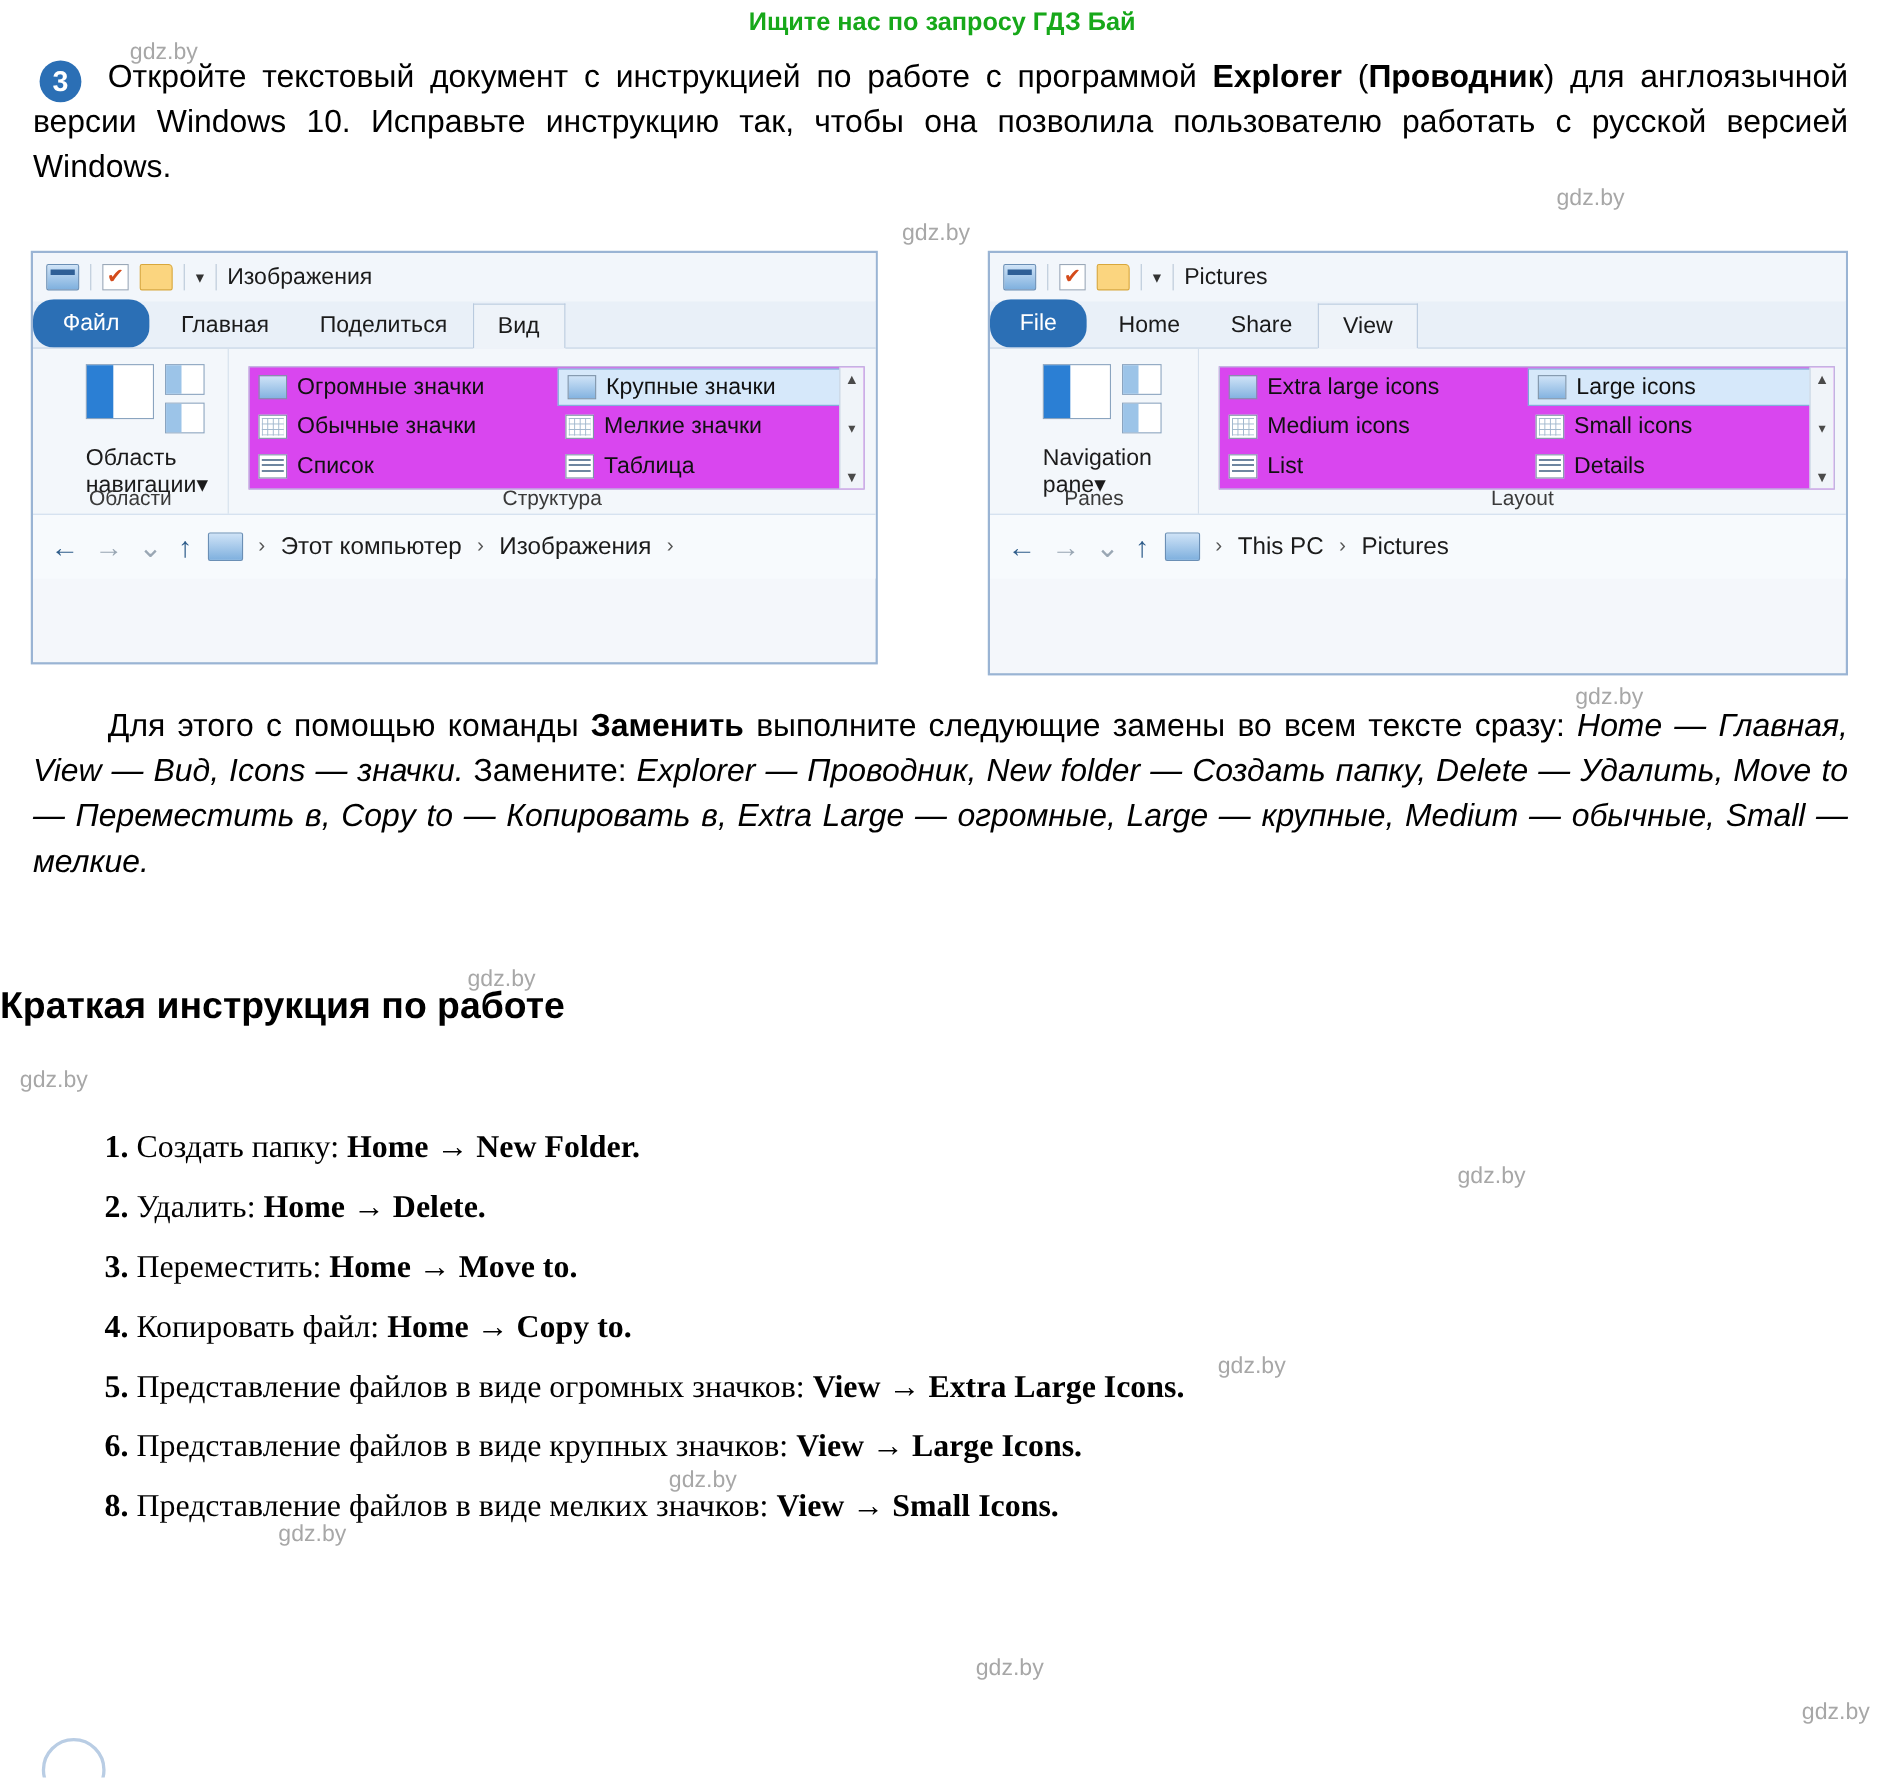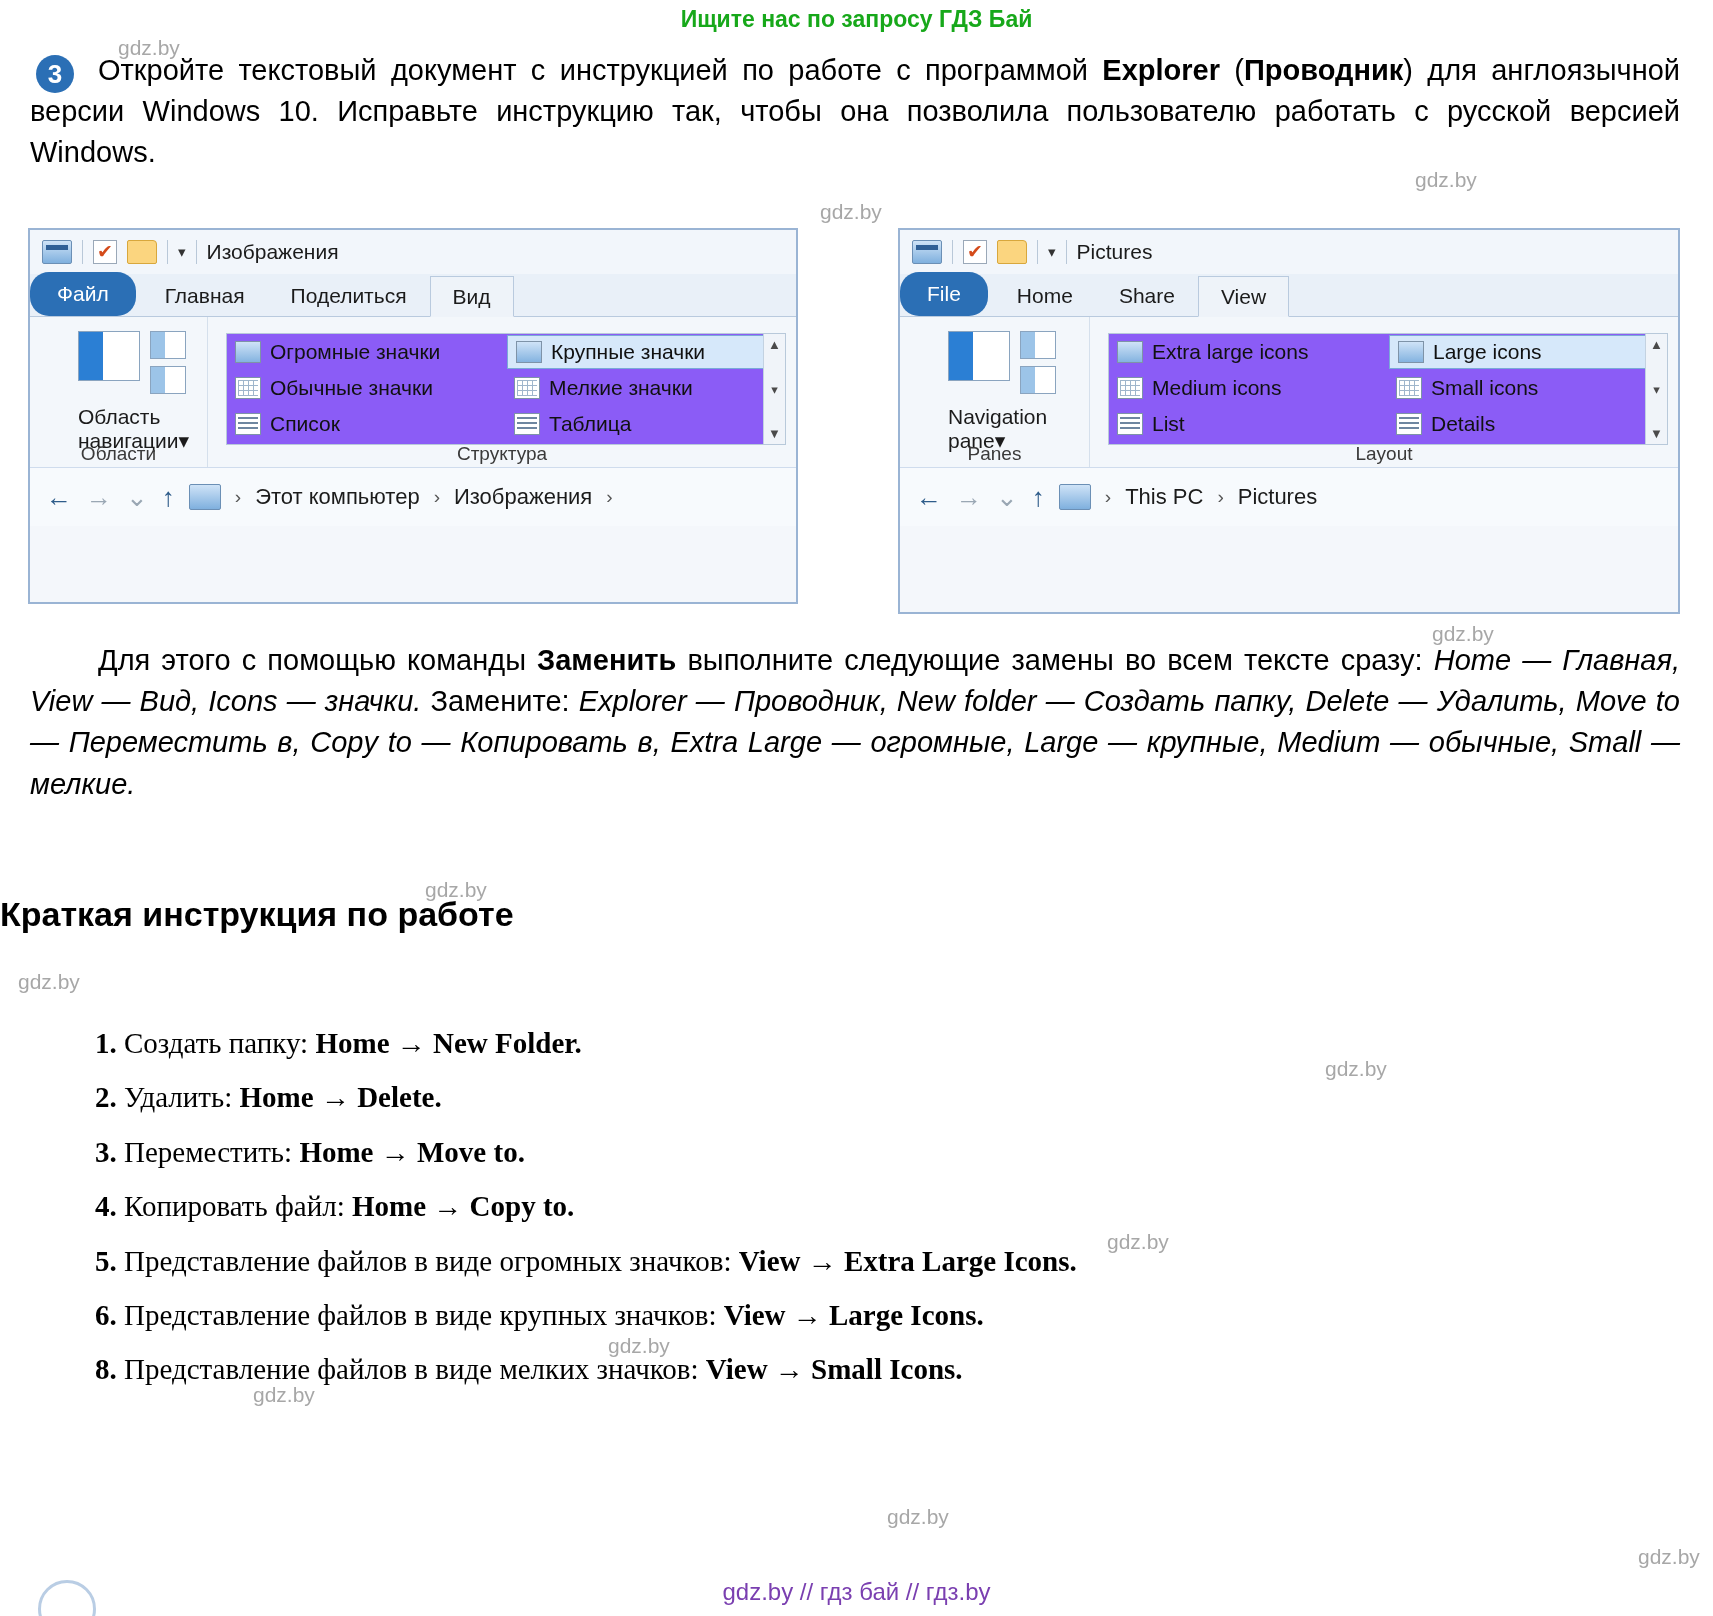--- a/index.html
+++ b/index.html
@@ -204,21 +204,21 @@
     line-height: 1.15;
     color: #1b1b1b;
     padding-top: 4px;
   }
 
   .layout-group { flex: 1; }
   .view-list {
     position: relative;
     margin: 10px 0 0 8px;
     border: 1px solid #b8c9da;
-    background: #8b5cf6;
+    background: #d946ef;
     width: 560px;
     height: 112px;
     box-sizing: border-box;
     display: grid;
     grid-template-columns: 1fr 1fr;
     align-content: start;
   }
   .view-item {
     display: flex;
     align-items: center;
@@ -602,14 +602,13 @@
       <span class="n">6.</span>
       <span>Представление файлов в виде крупных значков: </span><b>View → Large Icons.</b>
     </div>
     <div class="step">
       <span class="n">8.</span>
       <span>Представление файлов в виде мелких значков: </span><b>View → Small Icons.</b>
     </div>
   </div>
 
   <div class="corner-circle"></div>
-  <div class="footer">gdz.by  //  гдз бай  //  гдз.by</div>
 </div>
 
 </body></html>

